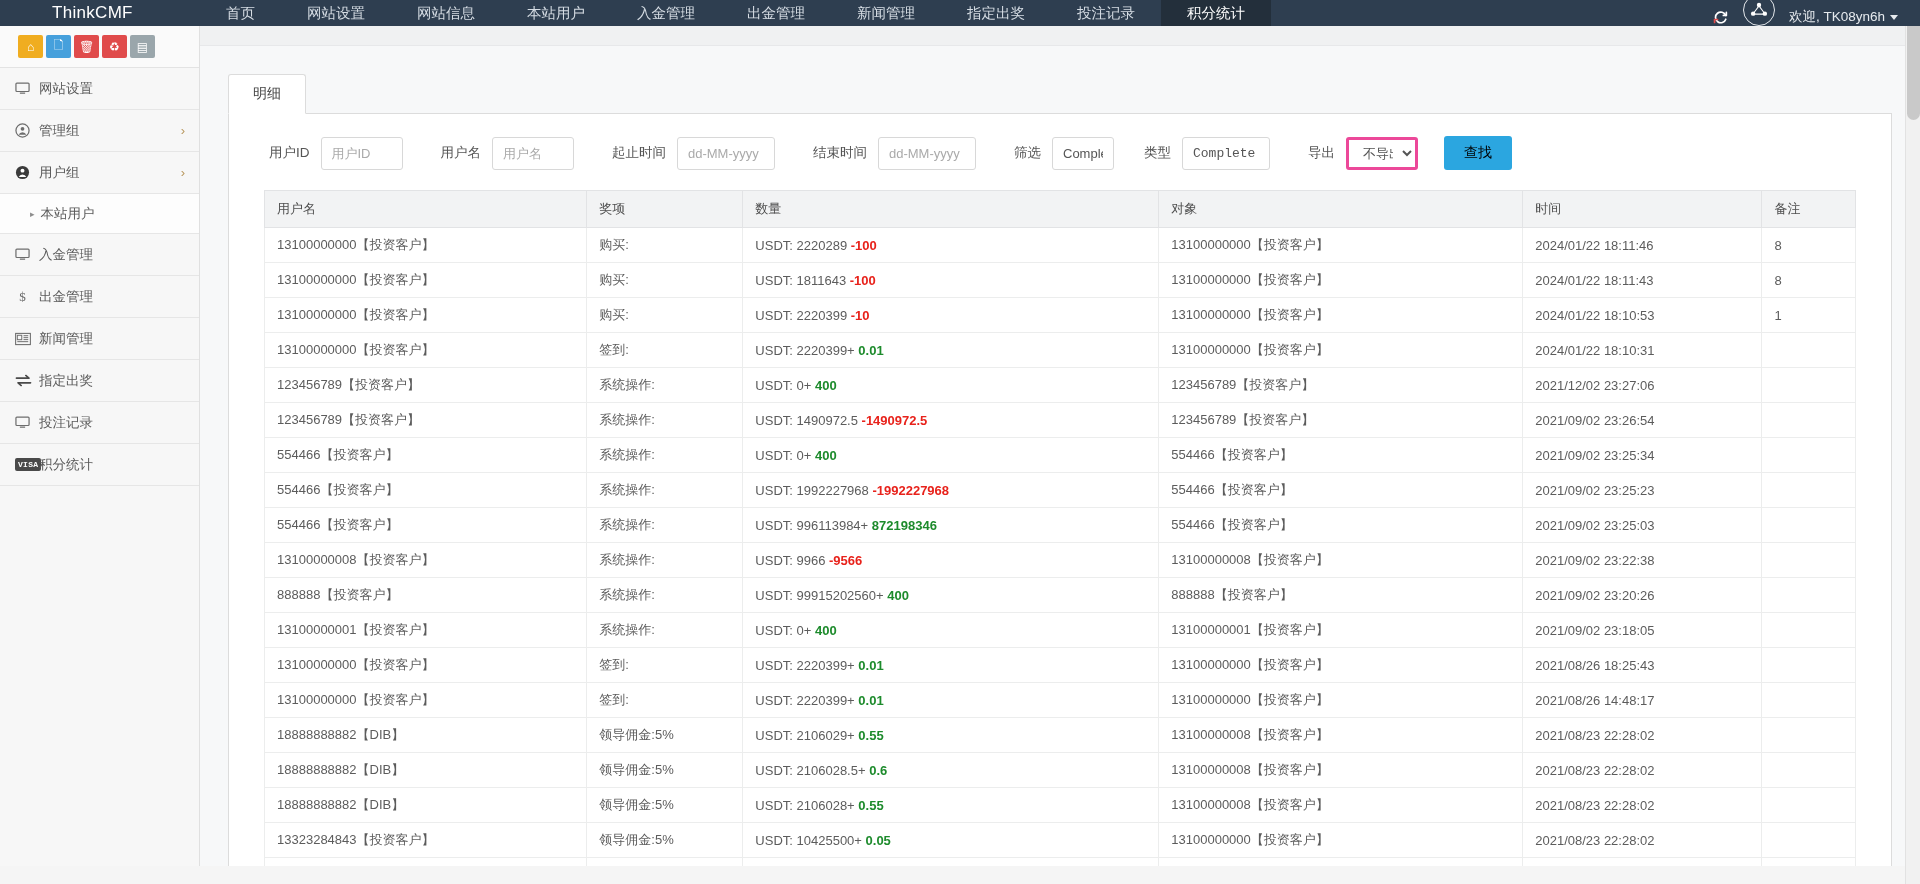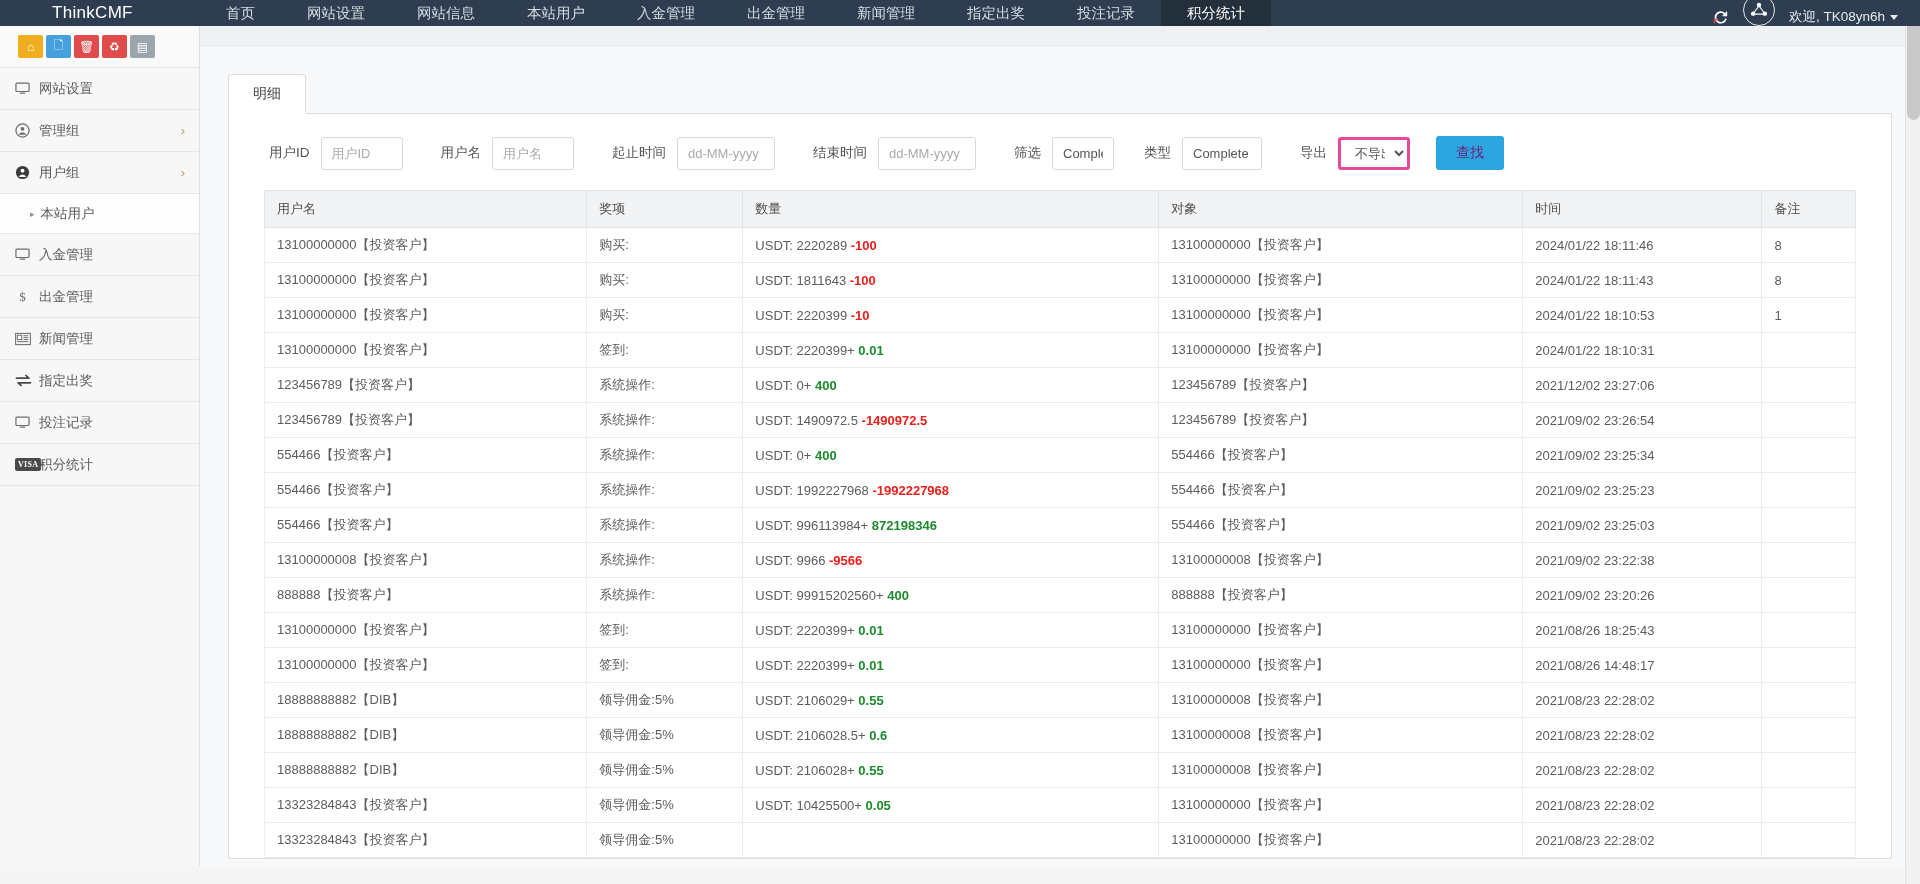--- a/index.html
+++ b/index.html
@@ -109,21 +109,21 @@
     font-size: 13.5px;
     color: #5a5a5a;
     background: #fdfdfd;
     cursor: pointer;
   }
   .sub-dot { color: #8d8d8d; font-size: 9px; margin-right: 6px; }
   .visa-badge {
     background: #4a4a4a; color: #fff;
     font-size: 8px; font-weight: bold;
     padding: 2px 3px; border-radius: 2px;
-    font-family: Liberation Serif, serif;
+    font-family: Liberation Mono, monospace;
     letter-spacing: .3px;
   }
 
   
   #main {
     flex: 1;
     background: #f7f8f9;
     overflow: hidden;
     position: relative;
     padding: 0;
@@ -176,40 +176,40 @@
     color: #555;
     outline: none;
     background: #fff;
     font-family: "Liberation Sans", sans-serif;
   }
   .f-input::placeholder { color: #aaa; }
   .w-uid { width: 82px; }
   .w-uname { width: 82px; }
   .w-date { width: 98px; }
   .w-sel  { width: 62px; }
-  .w-sel2 { width: 80px; }
+  .w-sel2 { width: 88px; font-family: Liberation Mono, monospace; }
   .gap-md { margin-right: 38px; }
   .gap-sm { margin-right: 30px; }
   .f-select {
     height: 33px;
     border: 3px solid #ec4899;
     border-radius: 3px;
     padding: 0 6px 0 10px;
     font-size: 13px;
     color: #555;
     background: #fff;
     outline: none;
     width: 72px;
     font-family: "Liberation Sans", sans-serif;
   }
   #search-btn {
     height: 34px;
     background: #2ba6e0;
     border: none;
-    color: #701a75;
+    color: #000000;
     font-size: 14px;
     padding: 0 20px;
     border-radius: 3px;
     cursor: pointer;
     margin-left: 26px;
     font-family: "Liberation Sans", sans-serif;
   }
 
   
   #tbl-wrap { padding: 0 35px 0 35px; }
@@ -529,20 +529,28 @@
                 </tr>
                 <tr>
                   <td class="col-user">888888【投资客户】</td>
                   <td class="col-prize">系统操作:</td>
                   <td class="col-amt"><span>USDT: 99915202560+ </span><span class="pos">400</span></td>
                   <td class="col-obj">888888【投资客户】</td>
                   <td class="col-time">2021/09/02 23:20:26</td>
                   <td class="col-note"></td>
                 </tr>
                 <tr>
+                  <td class="col-user">13100000001【投资客户】</td>
+                  <td class="col-prize">系统操作:</td>
+                  <td class="col-amt"><span>USDT: 0+ </span><span class="pos">400</span></td>
+                  <td class="col-obj">13100000001【投资客户】</td>
+                  <td class="col-time">2021/09/02 23:18:05</td>
+                  <td class="col-note"></td>
+                </tr>
+                <tr>
                   <td class="col-user">13100000000【投资客户】</td>
                   <td class="col-prize">签到:</td>
                   <td class="col-amt"><span>USDT: 2220399+ </span><span class="pos">0.01</span></td>
                   <td class="col-obj">13100000000【投资客户】</td>
                   <td class="col-time">2021/08/26 18:25:43</td>
                   <td class="col-note"></td>
                 </tr>
                 <tr>
                   <td class="col-user">13100000000【投资客户】</td>
                   <td class="col-prize">签到:</td>

